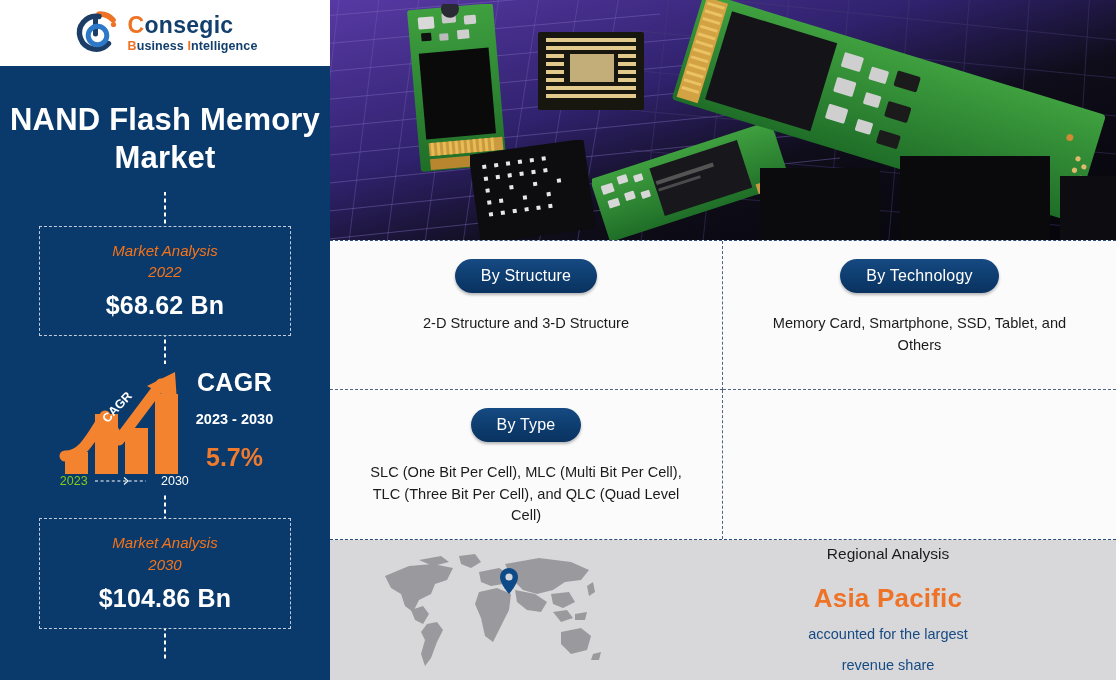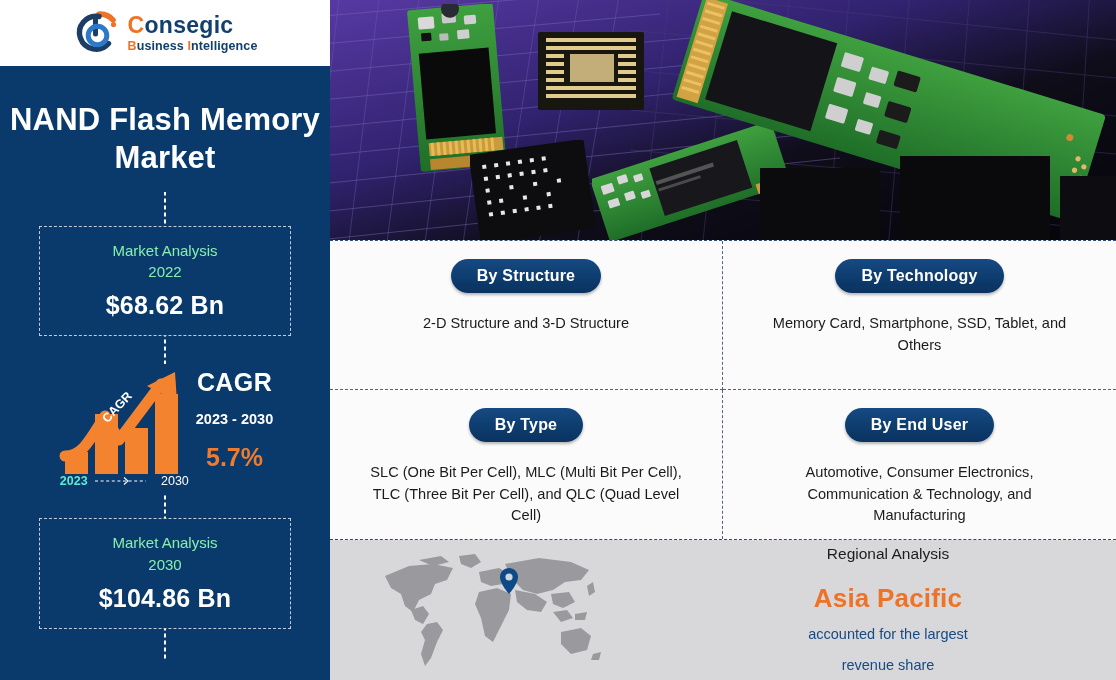--- a/index.html
+++ b/index.html
@@ -36,21 +36,21 @@
   }
   .vdots {
     width:2px; margin:0 auto;
     background-image:linear-gradient(#ffffff 55%, rgba(255,255,255,0) 0%);
     background-position:center; background-size:2px 7px; background-repeat:repeat-y;
   }
   .stat-box {
     margin:0 auto; width:252px; border:1px dashed rgba(255,255,255,.75);
     padding:13px 6px 15px; text-align:center;
   }
-  .stat-label { color:#86efac; font-size:15px; line-height:1.42; font-weight:400; }
+  .stat-label { color:#f97316; font-size:15px; line-height:1.42; font-weight:400;font-style:italic; }
   .stat-value { color:#ffffff; font-size:25px; font-weight:bold; margin-top:9px; letter-spacing:.2px; }
 
   .cagr-row { display:flex; align-items:center; justify-content:center; gap:4px; padding:0 18px; }
   .cagr-graphic { width:135px; height:120px; position:relative; flex:0 0 135px; }
   .cagr-info { text-align:center; padding-bottom:8px; }
   .cagr-word { color:#ffffff; font-size:25px; font-weight:bold; letter-spacing:.4px; }
   .cagr-years { color:#ffffff; font-size:14.5px; font-weight:bold; margin-top:14px; }
   .cagr-pct { color:#f07b2d; font-size:25px; font-weight:bold; margin-top:16px; }
 
   
@@ -62,21 +62,21 @@
   .seg-area { position:relative; width:786px; height:300px; background:#fbfbfc;
     border-top:1px dashed #2c4a77; border-bottom:1px dashed #2c4a77; }
   .seg-grid { position:absolute; inset:0; display:grid;
     grid-template-columns:1fr 1fr; grid-template-rows:1fr 1fr; }
   .seg-cell { position:relative; display:flex; flex-direction:column;
     align-items:center; padding-top:18px; }
   .seg-cell.rb { border-right:1px dashed #51637f; }
   .seg-cell.bb { border-bottom:1px dashed #51637f; }
   .pill {
     background:linear-gradient(180deg,#164a82 0%,#0c3a6b 65%,#0a3260 100%);
-    color:#ffffff; font-size:16px; font-weight:bold; letter-spacing:.2px;
+    color:#ffffff; font-size:16px; font-weight:normal; letter-spacing:.2px;
     padding:8px 26px; border-radius:20px; box-shadow:0 2px 3px rgba(0,0,0,.28);
     white-space:nowrap;
   }
   .seg-desc {
     margin-top:20px; text-align:center; color:#1b1b1b;
     font-size:14.6px; line-height:1.48; max-width:320px; font-weight:400;
   }
 
   .region-area { position:relative; width:786px; height:140px; background:#d8d8db;
     display:flex; align-items:center; }
@@ -131,21 +131,21 @@
           <svg viewBox="0 0 135 120" width="135" height="120">
             <rect x="8" y="88" width="23" height="22" fill="#f4832f"></rect>
             <rect x="38" y="50" width="23" height="60" fill="#f4832f"></rect>
             <rect x="68" y="64" width="23" height="46" fill="#f4832f"></rect>
             <rect x="98" y="30" width="23" height="80" fill="#f4832f"></rect>
             <path d="M8 92 C26 92 34 74 48 52 L62 76 L104 20" fill="none" stroke="#f4832f" stroke-width="11" stroke-linejoin="round" stroke-linecap="round"></path>
             <path d="M118 8 L120 38 L90 22 Z" fill="#f4832f"></path>
             <text x="63" y="46" fill="#ffffff" font-family="Liberation Sans, sans-serif" font-size="12.5" font-weight="bold" transform="rotate(-47 63 46)" text-anchor="middle">CAGR</text>
           </svg>
           <div style="position:absolute; left:0; bottom:-4px; width:135px; display:flex; align-items:center; justify-content:space-between; padding:0 3px;">
-            <span style="color:#5eead4; font-size:12.5px;font-weight:bold;">2023</span>
+            <span style="color:#84cc16; font-size:12.5px;">2023</span>
             <svg width="60" height="10">
               <line x1="1" y1="5" x2="52" y2="5" stroke="#ffffff" stroke-width="1.1" stroke-dasharray="3 2.6"></line>
               <path d="M30 1.5 L34 5 L30 8.5" fill="none" stroke="#ffffff" stroke-width="1.1"></path>
             </svg>
             <span style="color:#fff; font-size:12.5px;">2030</span>
           </div>
         </div>
         <div class="cagr-info">
           <div class="cagr-word">CAGR</div>
           <div class="cagr-years">2023 - 2030</div>
@@ -359,24 +359,20 @@
           <div class="seg-desc">2-D Structure and 3-D Structure</div>
         </div>
         <div class="seg-cell bb">
           <div class="pill">By Technology</div>
           <div class="seg-desc">Memory Card, Smartphone, SSD, Tablet, and Others</div>
         </div>
         <div class="seg-cell rb">
           <div class="pill">By Type</div>
           <div class="seg-desc">SLC (One Bit Per Cell), MLC (Multi Bit Per Cell), TLC (Three Bit Per Cell), and QLC (Quad Level Cell)</div>
         </div>
-        <div class="seg-cell">
-          <div class="pill">By End User</div>
-          <div class="seg-desc">Automotive, Consumer Electronics, Communication &amp; Technology, and Manufacturing</div>
-        </div>
       </div>
     </div>
 
     <div class="region-area">
       <div class="map-wrap">
         <svg class="map-svg" viewBox="0 0 240 120">
           <g fill="#9a9a9e">
 
             <path d="M10 26 L34 16 L58 14 L78 18 L72 30 L60 34 L56 44 L44 50 L38 62 L30 56 L26 44 L16 38 Z"></path>
             <path d="M44 10 L66 6 L74 12 L58 16 Z"></path>

